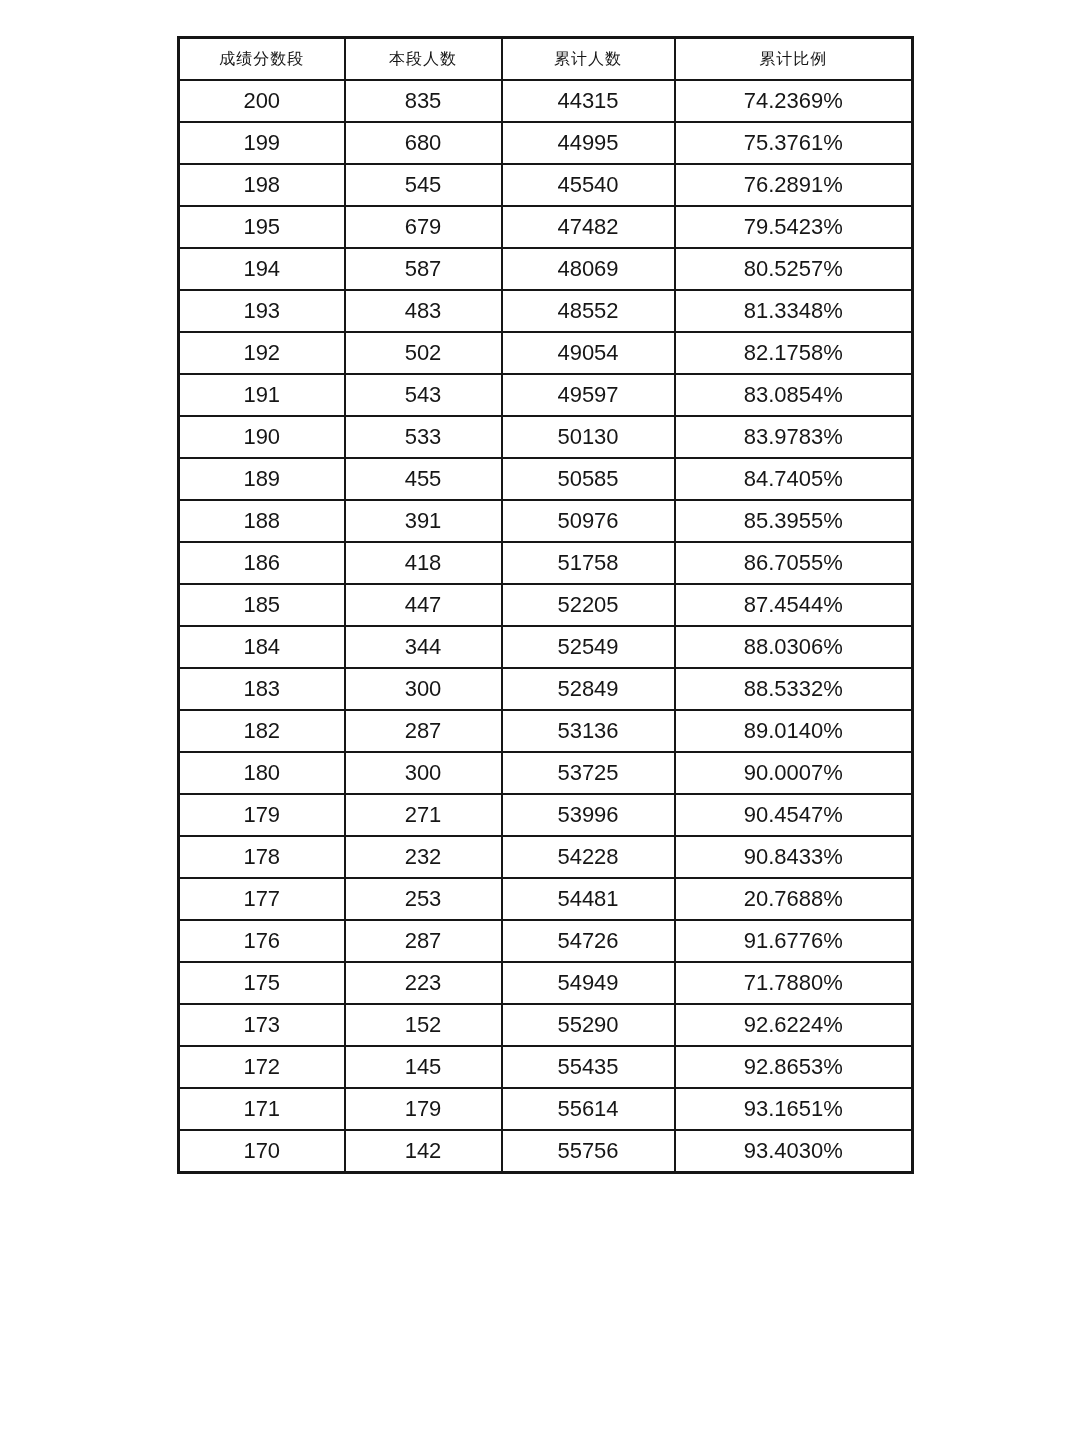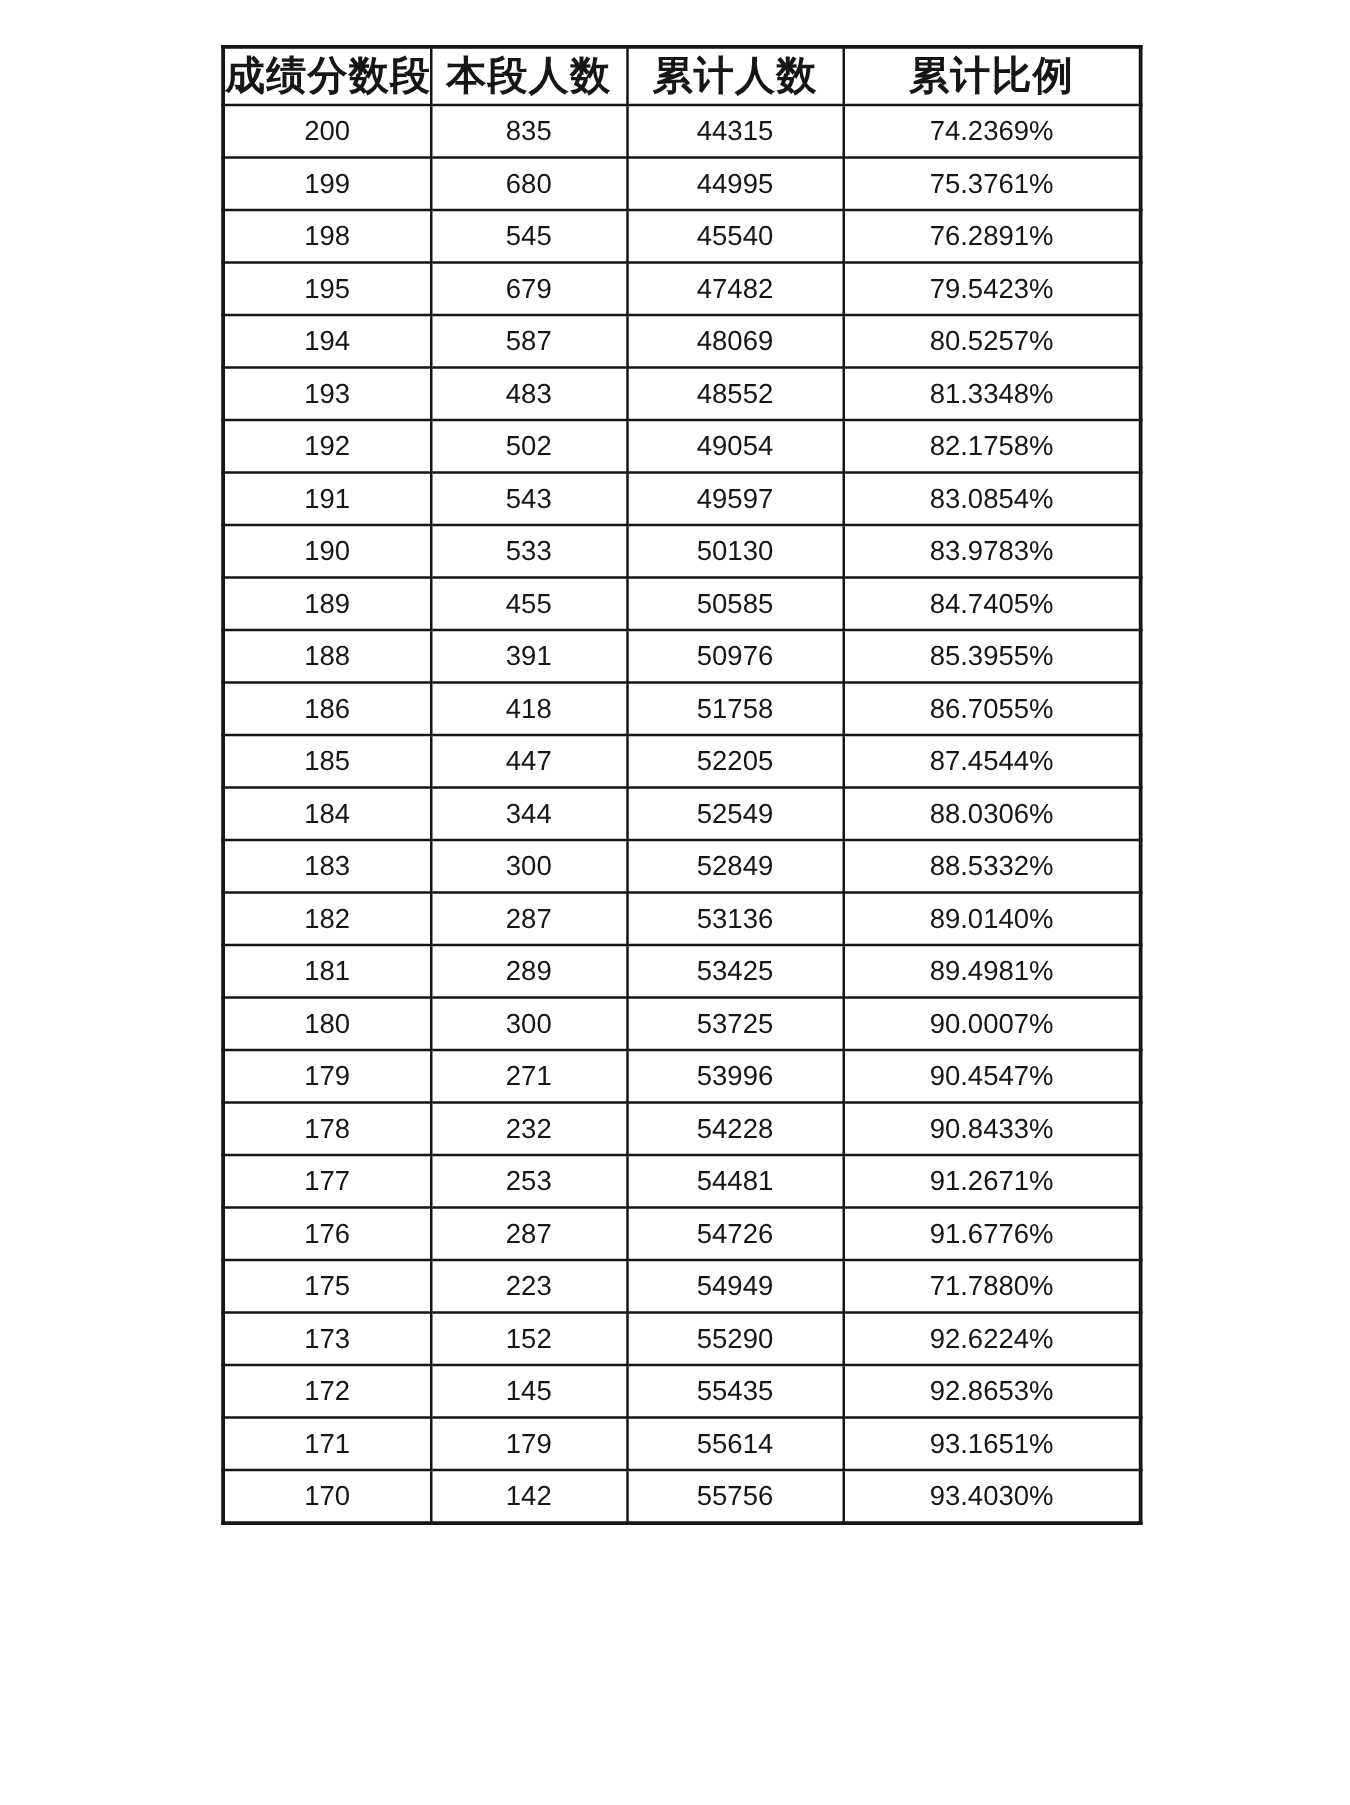--- a/index.html
+++ b/index.html
@@ -30,22 +30,22 @@
     text-align: center;
     vertical-align: middle;
     padding: 0;
     height: 40px;
     color: #161616;
     background: #ffffff;
     overflow: hidden;
     white-space: nowrap;
   }
   table.score-table th {
-    font-size: 32px;
-    font-weight: 700;
+    font-size: 16px;
+    font-weight: 400;
     letter-spacing: 1px;
   }
   table.score-table td {
     font-size: 22px;
     font-weight: 400;
   }
   col.c1 { width: 166px; }
   col.c2 { width: 157px; }
   col.c3 { width: 173px; }
   col.c4 { width: 238px; }
@@ -160,26 +160,20 @@
           <td>52849</td>
           <td>88.5332%</td>
         </tr>
         <tr>
           <td>182</td>
           <td>287</td>
           <td>53136</td>
           <td>89.0140%</td>
         </tr>
         <tr>
-          <td>181</td>
-          <td>289</td>
-          <td>53425</td>
-          <td>89.4981%</td>
-        </tr>
-        <tr>
           <td>180</td>
           <td>300</td>
           <td>53725</td>
           <td>90.0007%</td>
         </tr>
         <tr>
           <td>179</td>
           <td>271</td>
           <td>53996</td>
           <td>90.4547%</td>
@@ -187,21 +181,21 @@
         <tr>
           <td>178</td>
           <td>232</td>
           <td>54228</td>
           <td>90.8433%</td>
         </tr>
         <tr>
           <td>177</td>
           <td>253</td>
           <td>54481</td>
-          <td>91.2671%</td>
+          <td>20.7688%</td>
         </tr>
         <tr>
           <td>176</td>
           <td>287</td>
           <td>54726</td>
           <td>91.6776%</td>
         </tr>
         <tr>
           <td>175</td>
           <td>223</td>

